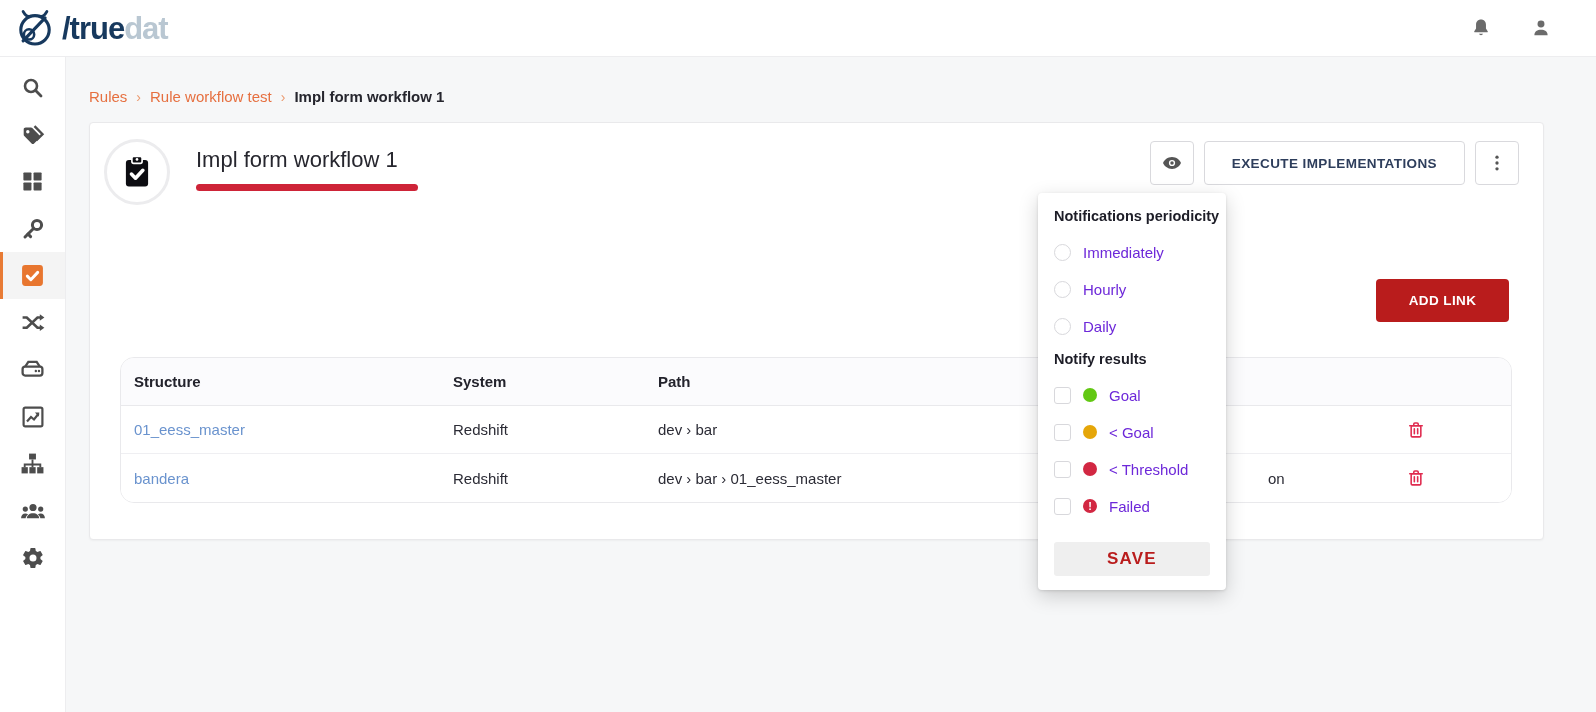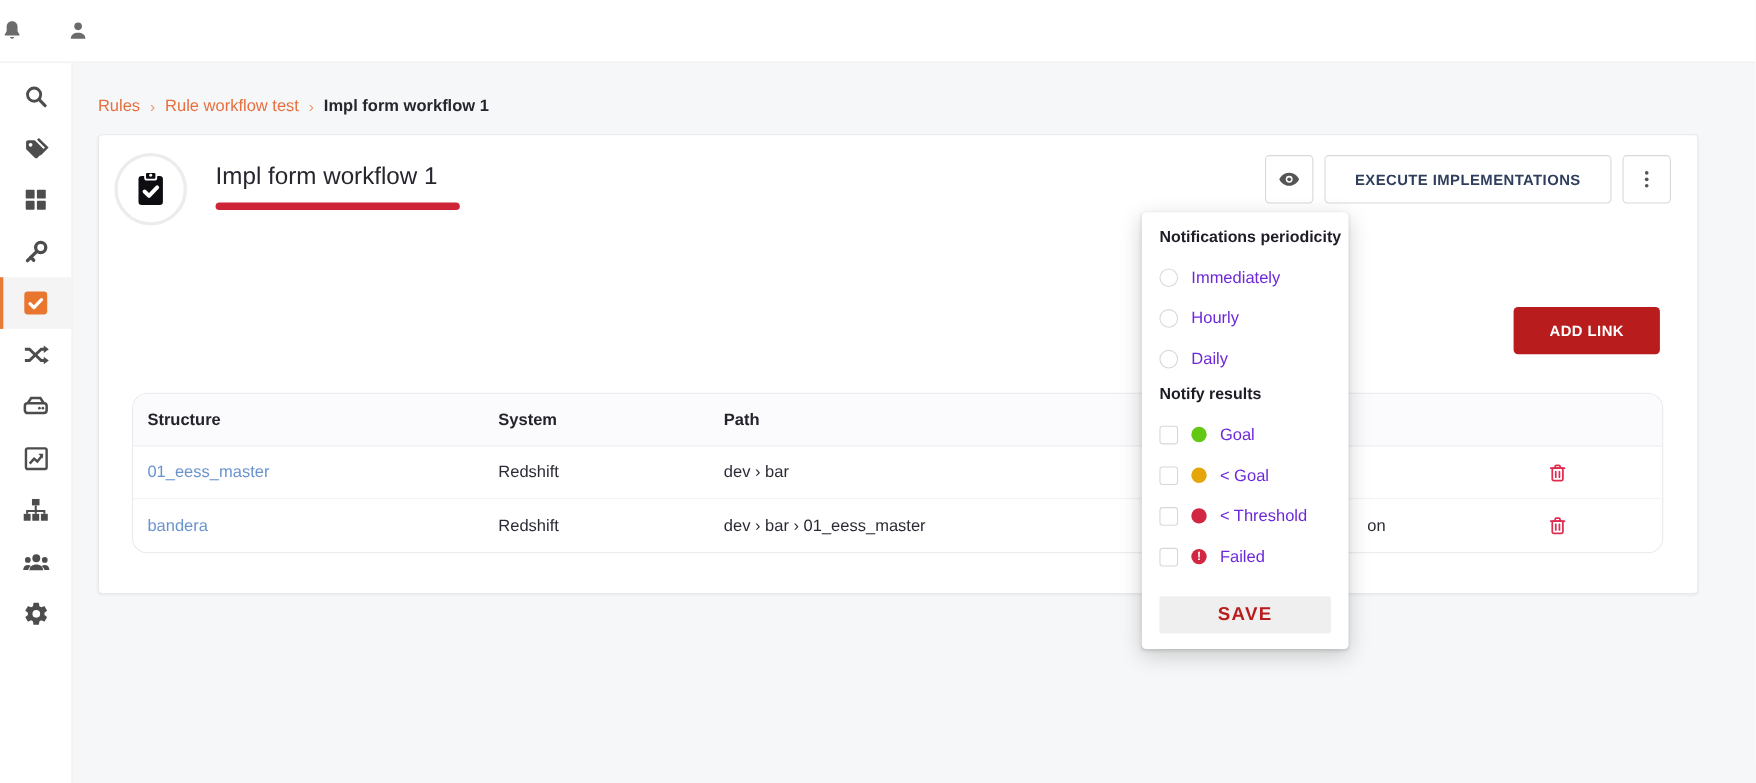--- a/index.html
+++ b/index.html
@@ -99,21 +99,21 @@
   .t-row {
     display:flex; height:48px; align-items:center; position:relative;
     font-size:15px; color:#2b2b35; border-bottom:1px solid #efeff2; background:#fff;
   }
   .t-row:last-child { border-bottom:none; }
   .c1 { width:332px; padding-left:13px; }
   .c2 { width:205px; }
   .c3 { flex:1; }
   .c4 { width:190px; display:flex; justify-content:center; }
   .t-link { text-decoration:none; cursor:pointer; }
-  .fragment { position:absolute; left:1122px;text-align:right; }
+  .fragment { position:absolute; left:1147px;text-align:right; }
   .trash-btn { background:none; border:none; padding:2px; cursor:pointer; }
 
   
   .popup {
     position:absolute; left:1038px; top:193px; width:188px;
     background:#fff; border-radius:4px; z-index:40;
     box-shadow:0 1px 3px rgba(0,0,0,0.12), 0 6px 20px rgba(0,0,0,0.18);
     padding:15px 16px 14px;
   }
   .pop-title { font-size:14.5px; font-weight:bold; color:#1d1d27; white-space:nowrap; margin:0 0 16px; }
@@ -132,20 +132,32 @@
   .save-btn {
     margin-top:11px; width:100%; height:34px; background:#efefef; color:#b91c1c;
     border:none; border-radius:3px; font-weight:bold; font-size:17px;
     letter-spacing:1.2px; font-family:inherit; cursor:default;
   }
 </style>
 </head>
 <body>
 
 <header class="app-header">
+  <div class="logo">
+    <span>
+      <svg width="44" height="44" viewBox="0 0 48 48" fill="none">
+        <path d="M11 6 Q15 13 19 11" stroke="#17395e" stroke-width="3" stroke-linecap="round"></path>
+        <path d="M37 6 Q33 13 29 11" stroke="#17395e" stroke-width="3" stroke-linecap="round"></path>
+        <circle cx="24" cy="26" r="15.5" stroke="#17395e" stroke-width="3.4"></circle>
+        <line x1="35" y1="13" x2="11" y2="38" stroke="#17395e" stroke-width="3.4" stroke-linecap="round"></line>
+        <circle cx="17.5" cy="31" r="5.6" stroke="#17395e" stroke-width="2.8"></circle>
+      </svg>
+    </span>
+    <span class="logo-text"><span>/true</span><span class="lt2">dat</span></span>
+  </div>
   <div class="topbar-icons">
     <button class="tb-btn">
       <svg width="22" height="22" viewBox="0 0 24 24">
         <path d="M12 2.6c-3.3 0-5.4 2.4-5.4 5.5v4.4L4.7 15.6a.7.7 0 00.6 1.1h13.4a.7.7 0 00.6-1.1l-1.9-3.1V8.1c0-3.1-2.1-5.5-5.4-5.5z" fill="#6b6b6b"></path>
         <path d="M9.8 18.2a2.3 2.3 0 004.4 0z" fill="#6b6b6b"></path>
       </svg>
     </button>
     <button class="tb-btn">
       <svg width="22" height="22" viewBox="0 0 24 24">
         <circle cx="12" cy="7.6" r="3.8" fill="#6b6b6b"></circle>

